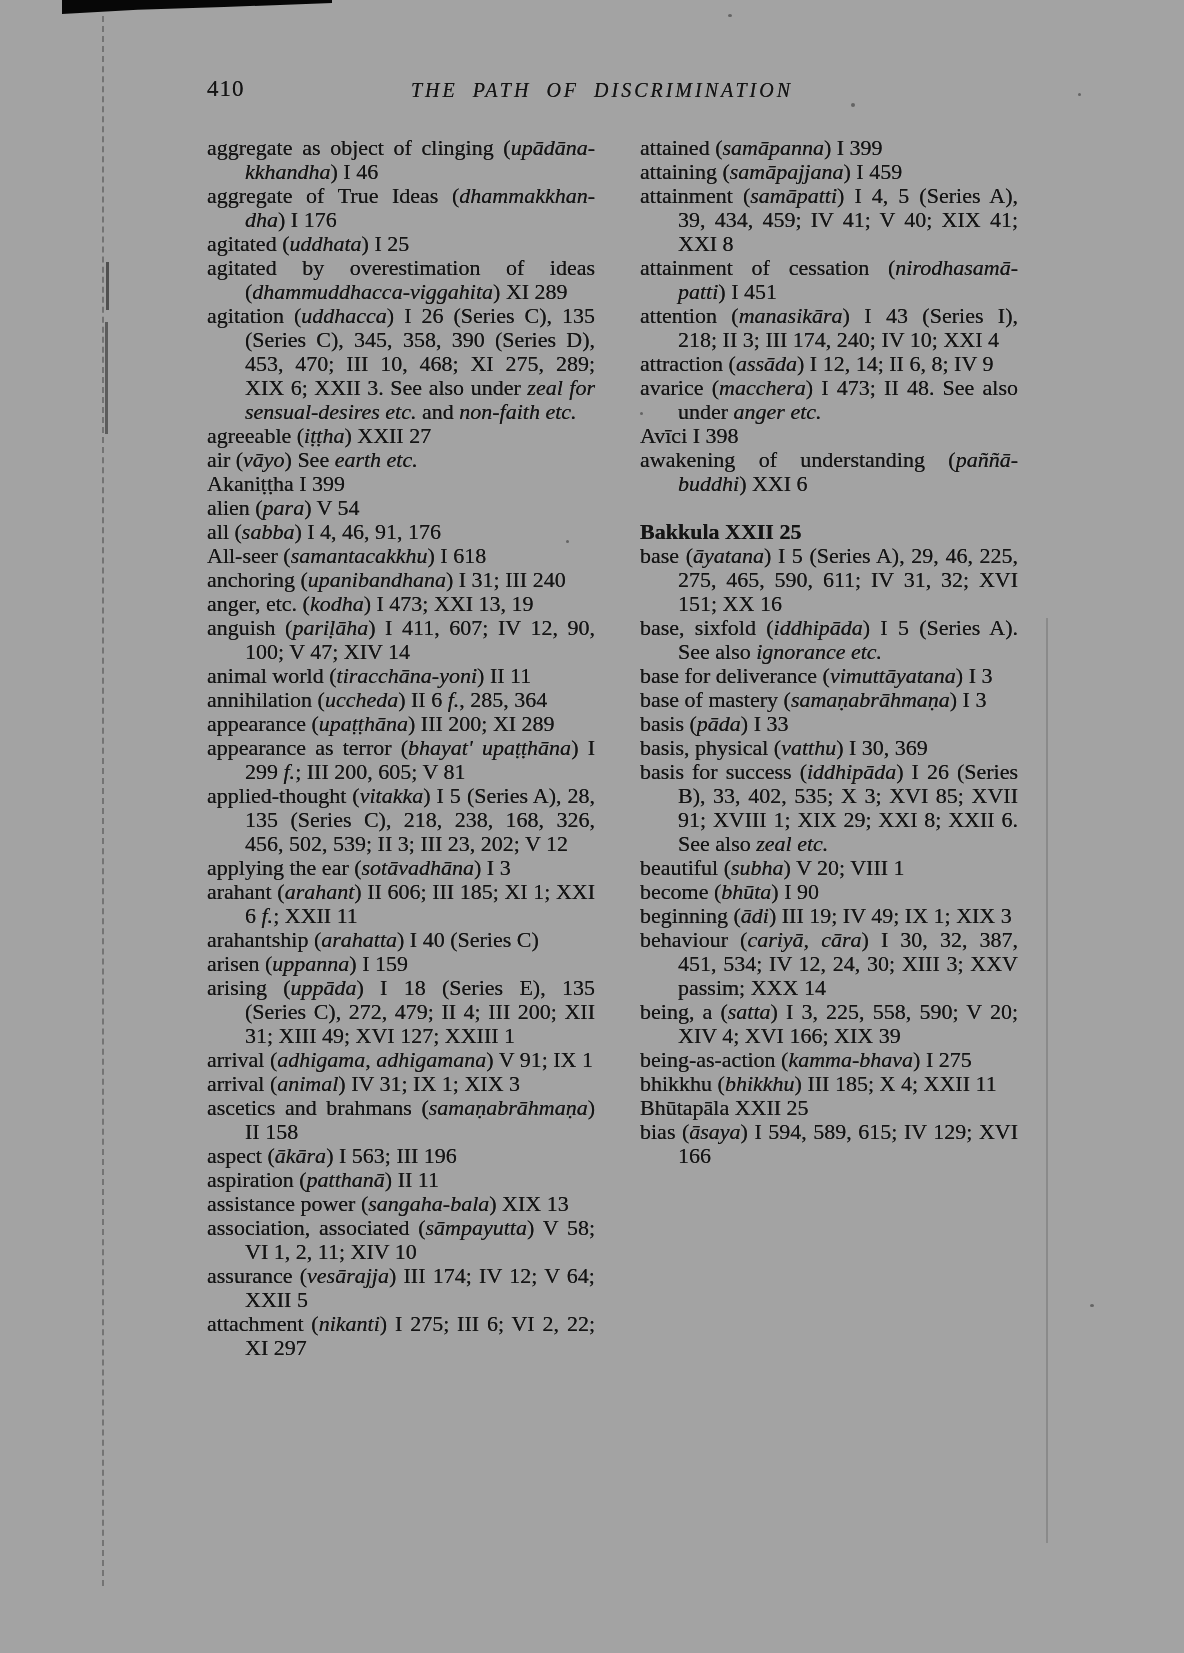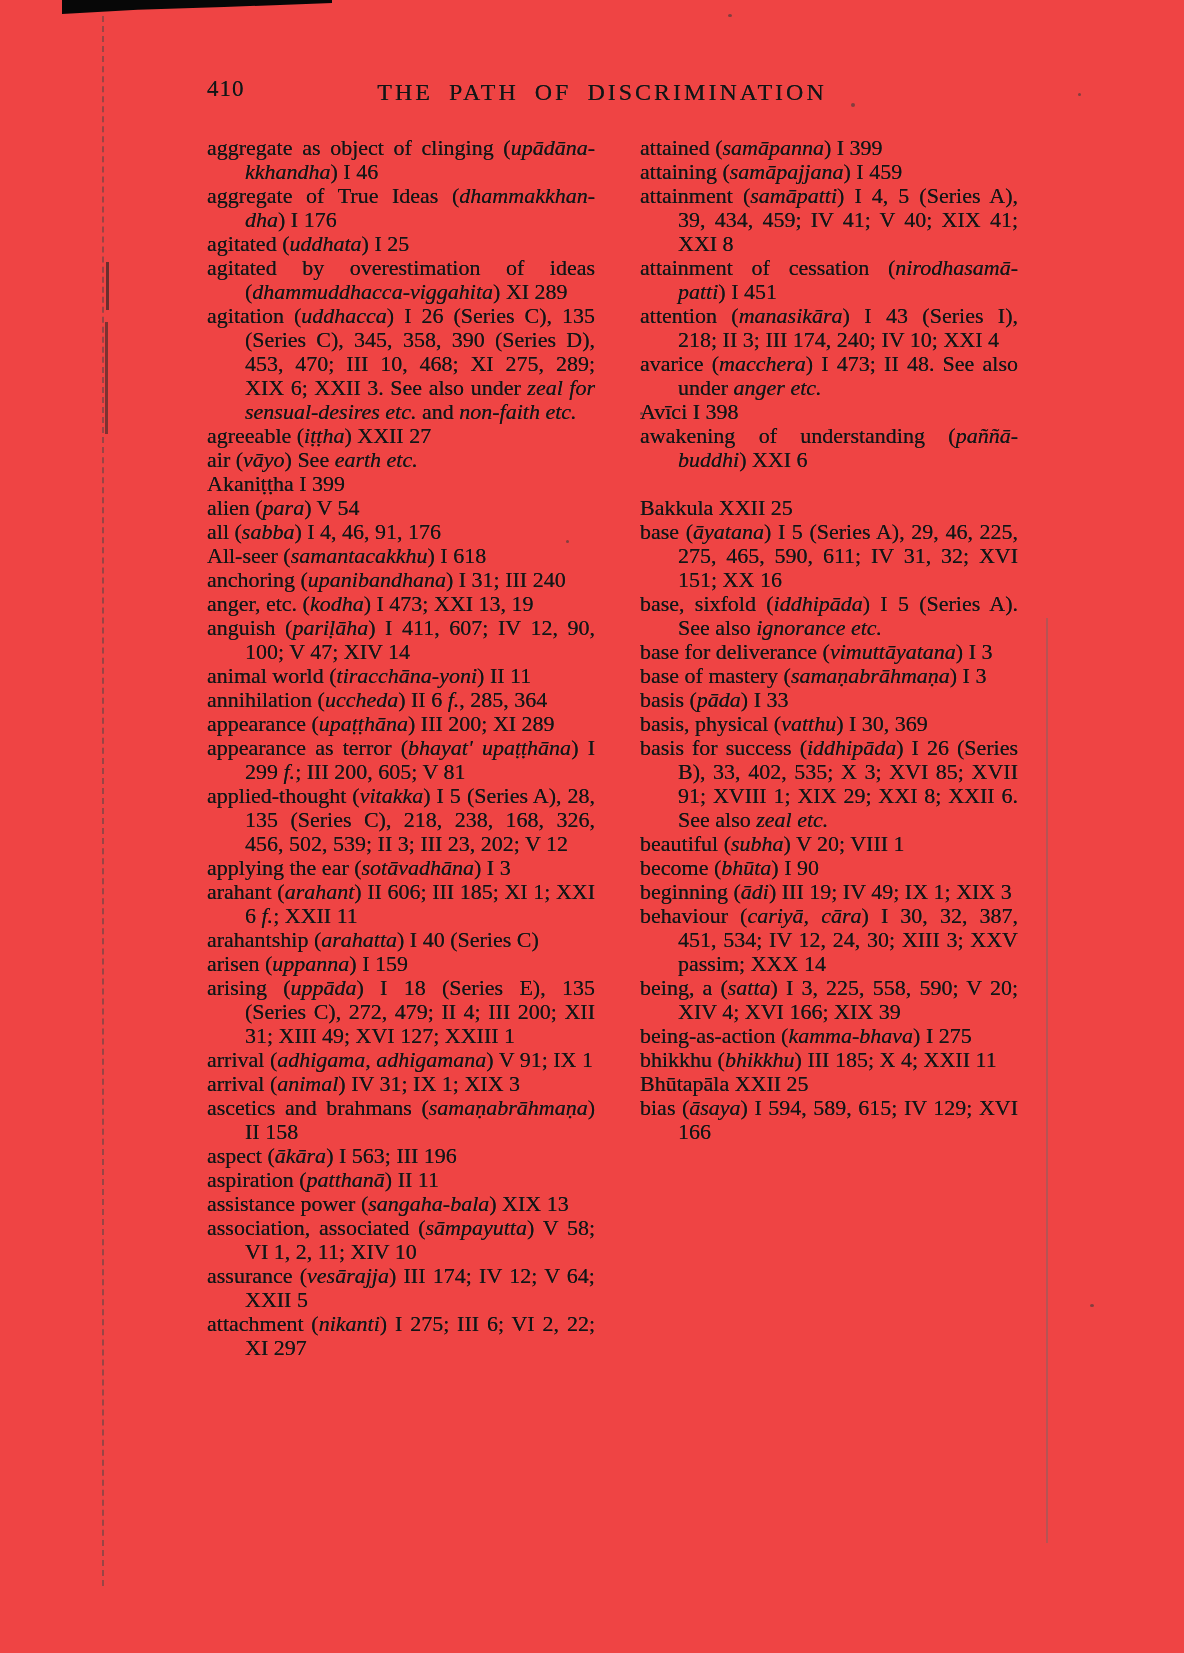--- a/index.html
+++ b/index.html
@@ -1,47 +1,48 @@
 <!DOCTYPE html>
 <html><head>
 <meta charset="utf-8">
 <style>
   html,body { margin:0; padding:0; background:#ffffff; }
   .page {
     position:relative;
     width:1184px; height:1653px;
-    background:#ef4444;
+    background:#a3a3a3;
     overflow:hidden;
     font-family:"Liberation Serif","DejaVu Serif",serif;
     color:#141414;
   }
   
   .page-number {
     position:absolute; left:207px; top:76px;
     font-size:23px; letter-spacing:1px;
     text-shadow:0 0 .5px #333;
   }
   .page-title {
     position:absolute; left:302px; top:79px; width:600px;
     text-align:center;
-    font-size:24px; letter-spacing:3px; word-spacing:7px;
+    font-size:20px; letter-spacing:3px; word-spacing:7px;
     text-shadow:0 0 .5px #333;
     white-space:nowrap;
+    font-style:italic;
   }
   
   .col {
     position:absolute; top:136px;
     font-size:22px; line-height:24px;
     text-align:justify;
     text-shadow:0 0 .45px #2a2a2a;
   }
   .col-left  { left:207px; width:388px; }
   .col-right { left:640px; width:378px; }
   .entry { margin:0; padding-left:38px; text-indent:-38px; }
-  .entry.gap { margin-top:24px; }
+  .entry.gap { margin-top:24px;font-weight:bold; }
   .entry i { font-style:italic; }
   
   .smear-top {
     position:absolute; left:62px; top:0; width:270px; height:14px;
     background:#070707;
     clip-path:polygon(0 0,100% 0,100% 22%,60% 50%,28% 70%,0 100%);
   }
   .margin-line-left {
     position:absolute; left:102px; top:16px; height:1570px; width:0;
     border-left:2px dashed rgba(70,70,70,.50);
@@ -120,20 +121,21 @@
       <p class="entry"><span>association, associated (</span><i>sāmpayutta</i><span>) V 58; VI 1, 2, 11; XIV 10</span></p>
       <p class="entry"><span>assurance (</span><i>vesārajja</i><span>) III 174; IV 12; V 64; XXII 5</span></p>
       <p class="entry"><span>attachment (</span><i>nikanti</i><span>) I 275; III 6; VI 2, 22; XI 297</span></p>
     </div>
   <div class="col col-right">
       <p class="entry"><span>attained (</span><i>samāpanna</i><span>) I 399</span></p>
       <p class="entry"><span>attaining (</span><i>samāpajjana</i><span>) I 459</span></p>
       <p class="entry"><span>attainment (</span><i>samāpatti</i><span>) I 4, 5 (Series A), 39, 434, 459; IV 41; V 40; XIX 41; XXI 8</span></p>
       <p class="entry"><span>attainment of cessation (</span><i>nirodhasamā-patti</i><span>) I 451</span></p>
       <p class="entry"><span>attention (</span><i>manasikāra</i><span>) I 43 (Series I), 218; II 3; III 174, 240; IV 10; XXI 4</span></p>
+      <p class="entry"><span>attraction (</span><i>assāda</i><span>) I 12, 14; II 6, 8; IV 9</span></p>
       <p class="entry"><span>avarice (</span><i>macchera</i><span>) I 473; II 48. See also under </span><i>anger etc.</i></p>
       <p class="entry"><span>Avīci I 398</span></p>
       <p class="entry"><span>awakening of understanding (</span><i>paññā-buddhi</i><span>) XXI 6</span></p>
       <p class="entry gap"><span>Bakkula XXII 25</span></p>
       <p class="entry"><span>base (</span><i>āyatana</i><span>) I 5 (Series A), 29, 46, 225, 275, 465, 590, 611; IV 31, 32; XVI 151; XX 16</span></p>
       <p class="entry"><span>base, sixfold (</span><i>iddhipāda</i><span>) I 5 (Series A). See also </span><i>ignorance etc.</i></p>
       <p class="entry"><span>base for deliverance (</span><i>vimuttāyatana</i><span>) I 3</span></p>
       <p class="entry"><span>base of mastery (</span><i>samaṇabrāhmaṇa</i><span>) I 3</span></p>
       <p class="entry"><span>basis (</span><i>pāda</i><span>) I 33</span></p>
       <p class="entry"><span>basis, physical (</span><i>vatthu</i><span>) I 30, 369</span></p>

